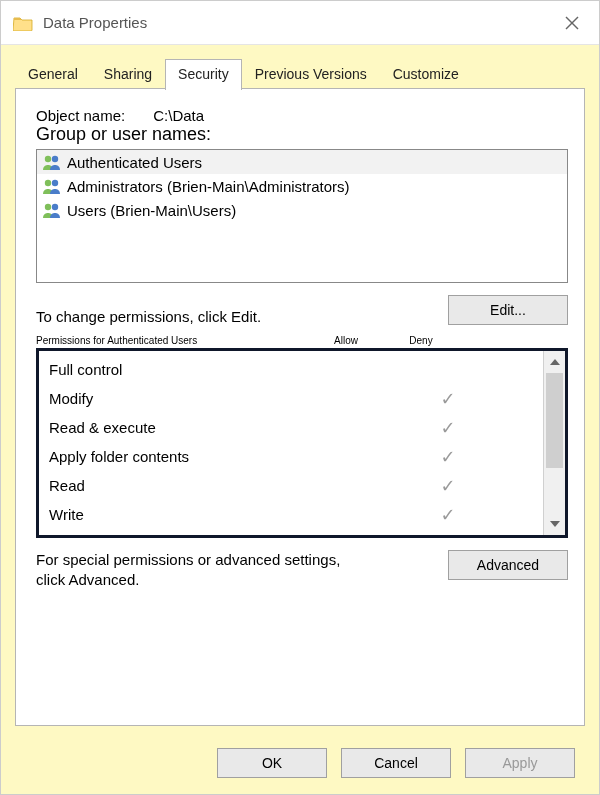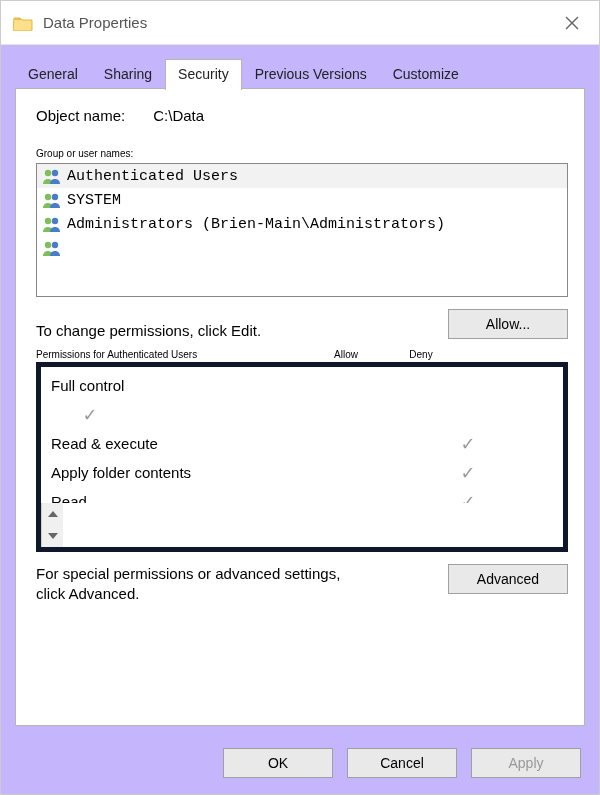--- a/index.html
+++ b/index.html
@@ -7,21 +7,21 @@
     margin: 0; padding: 0;
     font-family: "Segoe UI", Tahoma, sans-serif;
     font-size: 13px;
     background: #fff;
     color: #000;
   }
   .window {
     width: 600px; height: 795px;
     border: 1px solid #ccc;
     display: flex; flex-direction: column;
-    background: #c4b5fd;
+    background: #fef9c3;
   }
   
   .titlebar {
     height: 44px;
     display: flex; align-items: center;
     padding: 0 8px 0 12px;
     background: #fff;
     border-bottom: 1px solid #e5e5e5;
     position: relative;
   }
@@ -69,36 +69,35 @@
   .panel {
     flex: 1;
     margin: 0 14px 12px 14px;
     border: 1px solid #b5b5b5;
     border-top: none;
     padding: 18px 16px 14px 20px;
     display: flex; flex-direction: column;
     background: #fff;
   }
   .row { display: flex; align-items: center; }
-  .object-row { margin-bottom: 24px; font-size: 15px; }
+  .object-row { font-size: 15px; }
   .object-row .lbl { margin-right: 28px; }
-  .groups-label { font-size: 10px; margin-bottom: 4px; }
+  .groups-label { font-size: 18px; margin-bottom: 4px; }
   .groups-list {
     border: 1px solid #888;
     height: 134px;
     overflow: hidden;
     background: #fff;
     margin-bottom: 12px;
   }
   .group-item {
     display: flex; align-items: center;
     padding: 3px 6px 3px 4px;
     font-size: 15px;
     gap: 4px;
-    font-family: Liberation Mono, monospace;
   }
   .group-item.selected { background: #f2f2f2; }
   .people-icon {
     width: 22px; height: 18px; display: inline-block; position: relative;
   }
   .people-icon svg { width: 22px; height: 18px; }
   .edit-row {
     display: flex; align-items: flex-end; justify-content: space-between;
     margin-bottom: 10px;
   }
@@ -112,27 +111,26 @@
     padding: 0 14px;
     cursor: default;
   }
   .perm-header {
     display: flex; font-size: 10px; margin-bottom: 2px;
   }
   .perm-header .left { flex: 1; }
   .perm-header .col { width: 80px; text-align: center; }
   .perm-header .col.deny { width: 70px; }
   .perm-list {
-    border: 5px solid #0f172a;
+    border: 3px solid #0f172a;
     height: 190px;
     position: relative;
     display: flex;
     background: #fff;
     margin-bottom: 12px;
-    flex-direction: column;
   }
   .perm-body {
     flex: 1;
     overflow: hidden;
     padding: 4px 0 4px 10px;
   }
   .perm-scroll {
     width: 22px;
     background: #f0f0f0;
     border-left: 1px solid #d0d0d0;
@@ -159,21 +157,21 @@
   .perm-row .cell.deny { width: 56px; }
   .check { font-size: 18px; line-height: 1; }
   .adv-row {
     display: flex; align-items: flex-start; justify-content: space-between;
     margin-bottom: auto;
   }
   .adv-row .hint { font-size: 15px; max-width: 320px; line-height: 1.35; }
   
   .dialog-buttons {
     display: flex; justify-content: flex-end; gap: 14px;
-    padding: 10px 18px 16px 0;
+    padding: 10px 24px 16px 0;
   }
   .dialog-buttons .btn { min-width: 110px; }
   .btn.disabled { color: #999; }
 </style>
 </head>
 <body>
 
 <div class="window">
 
   <div class="titlebar">
@@ -224,64 +222,55 @@
       </div>
       <div class="group-item">
         <span class="people-icon">
           <svg viewBox="0 0 22 18">
               <circle cx="7" cy="6" r="3.2" fill="#7fbf5a"></circle>
               <circle cx="14" cy="6" r="3.2" fill="#4a7dc9"></circle>
               <path d="M2 17c0-4 3-5 5-5s5 1 5 5" fill="#7fbf5a"></path>
               <path d="M9 17c0-4 3-5 5-5s5 1 5 5" fill="#4a7dc9"></path>
             </svg>
         </span>
-        <span>SYSTEM</span>
+        <span>Administrators (Brien-Main\Administrators)</span>
       </div>
       <div class="group-item">
         <span class="people-icon">
           <svg viewBox="0 0 22 18">
               <circle cx="7" cy="6" r="3.2" fill="#7fbf5a"></circle>
               <circle cx="14" cy="6" r="3.2" fill="#4a7dc9"></circle>
               <path d="M2 17c0-4 3-5 5-5s5 1 5 5" fill="#7fbf5a"></path>
               <path d="M9 17c0-4 3-5 5-5s5 1 5 5" fill="#4a7dc9"></path>
             </svg>
         </span>
-        <span>Administrators (Brien-Main\Administrators)</span>
-      </div>
-      <div class="group-item">
-        <span class="people-icon">
-          <svg viewBox="0 0 22 18">
-              <circle cx="7" cy="6" r="3.2" fill="#7fbf5a"></circle>
-              <circle cx="14" cy="6" r="3.2" fill="#4a7dc9"></circle>
-              <path d="M2 17c0-4 3-5 5-5s5 1 5 5" fill="#7fbf5a"></path>
-              <path d="M9 17c0-4 3-5 5-5s5 1 5 5" fill="#4a7dc9"></path>
-            </svg>
-        </span>
+        <span>Users (Brien-Main\Users)</span>
       </div>
     </div>
 
     <div class="edit-row">
       <span class="hint">To change permissions, click Edit.</span>
-      <div class="btn">Allow...</div>
+      <div class="btn">Edit...</div>
     </div>
 
     <div class="perm-header">
       <div class="left" style="max-width:270px;">Permissions for Authenticated Users</div>
       <div class="col">Allow</div>
       <div class="col deny">Deny</div>
     </div>
 
     <div class="perm-list">
       <div class="perm-body">
         <div class="perm-row">
           <span class="name">Full control</span>
           <span class="cell"></span>
           <span class="cell deny"></span>
         </div>
         <div class="perm-row">
+          <span class="name">Modify</span>
           <span class="cell"><span class="check">✓</span></span>
           <span class="cell deny"></span>
         </div>
         <div class="perm-row">
           <span class="name">Read &amp; execute</span>
           <span class="cell"><span class="check">✓</span></span>
           <span class="cell deny"></span>
         </div>
         <div class="perm-row">
           <span class="name">Apply folder contents</span>

